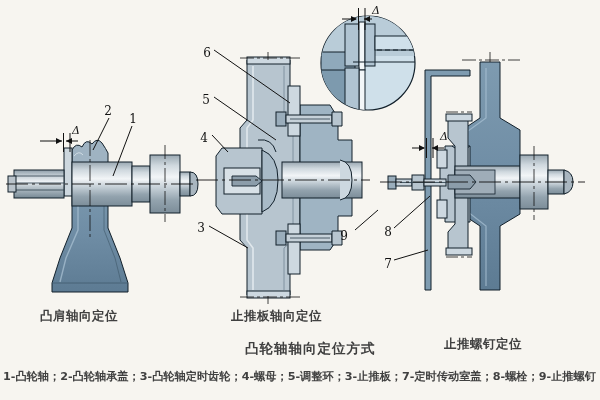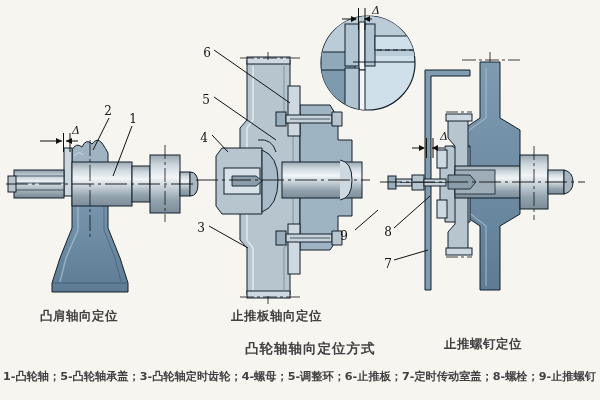--- a/index.html
+++ b/index.html
@@ -281,15 +281,15 @@
 </svg>
 
 <div class="cap sub" style="left:40px;top:308px;">凸肩轴向定位</div>
 
 <div class="cap sub" style="left:231px;top:308px;">止推板轴向定位</div>
 
 <div class="cap sub" style="left:444px;top:308px;margin-top:28px;">止推螺钉定位</div>
 
 <div class="cap maintitle" style="left:218px;top:340px;">凸轮轴轴向定位方式</div>
 
-<div class="cap legend" style="left:3px;top:369px;">1-凸轮轴；5-凸轮轴承盖；3-凸轮轴定时齿轮；4-螺母；5-调整环；6-止推板；7-定时传动室盖；8-螺栓；9-止推螺钉</div>
+<div class="cap legend" style="left:3px;top:369px;">1-凸轮轴；2-凸轮轴承盖；3-凸轮轴定时齿轮；4-螺母；5-调整环；3-止推板；7-定时传动室盖；8-螺栓；9-止推螺钉</div>
 
 </div>
 
 </body></html>

